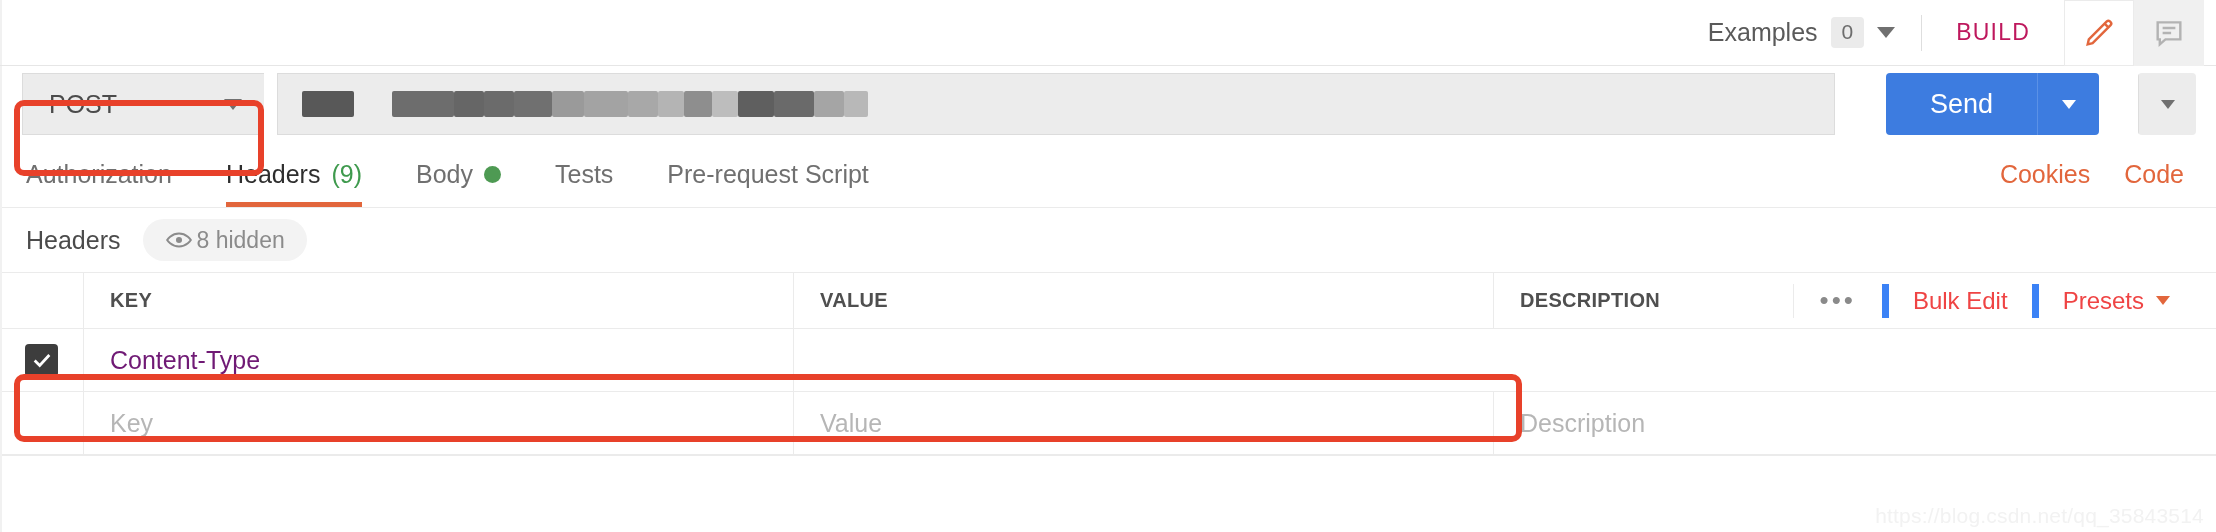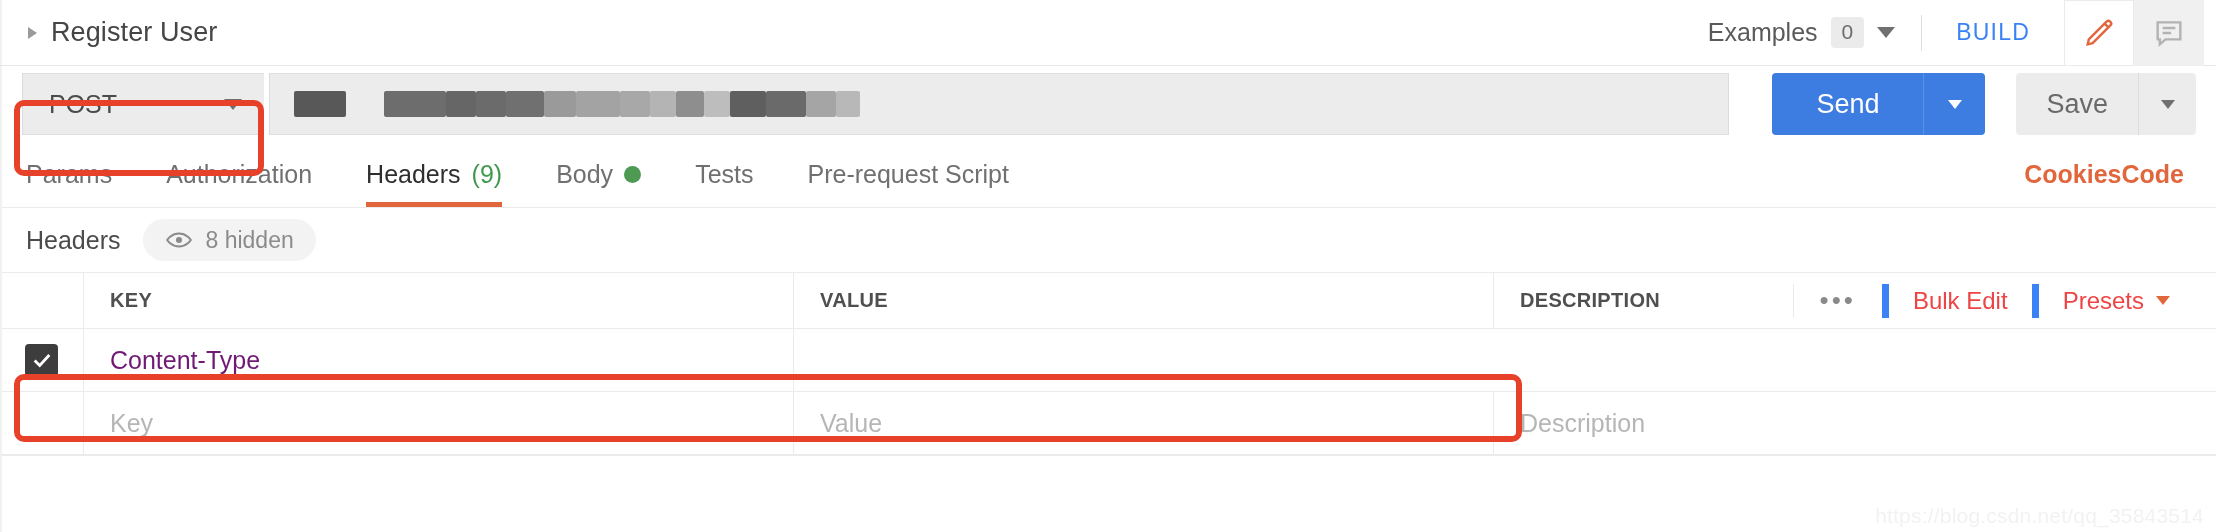--- a/index.html
+++ b/index.html
@@ -69,21 +69,21 @@
     border-left-width: 7.5px;
     border-right-width: 7.5px;
   }
   .vdiv {
     width: 1px;
     height: 36px;
     background: #dedede;
   }
   .build-label {
     font-size: 23px;
-    color: #3b82f6;
+    color: #be185d;
     letter-spacing: 1.2px;
     padding: 0 34px;
   }
   .icon-tab {
     width: 70px;
     height: 66px;
     display: flex;
     align-items: center;
     justify-content: center;
   }
@@ -93,21 +93,21 @@
   }
   .icon-tab.inactive { background: #f0f0f0; }
 
   
   .urlrow {
     position: relative;
     height: 76px;
     display: flex;
     align-items: center;
     padding: 0 20px 0 22px;
-    gap: 5px;
+    gap: 13px;
   }
   .method-select {
     width: 242px;
     height: 62px;
     background: #ececec;
     border: 1px solid #dcdcdc;
     border-right: none;
     display: flex;
     align-items: center;
     justify-content: space-between;
@@ -217,22 +217,22 @@
   .greendot {
     width: 17px; height: 17px;
     border-radius: 50%;
     background: #4e9a53;
     display: inline-block;
   }
   .tabs-right {
     margin-left: auto;
     display: flex;
     align-items: center;
+    gap: 34px;
     padding-right: 4px;
-    font-weight: bold;
   }
   .orange-link {
     color: #e2663c;
     font-size: 25px;
   }
 
   
   .subrow {
     height: 64px;
     display: flex;
@@ -243,21 +243,21 @@
   .subrow-title {
     font-size: 25px;
     color: #4b4b4b;
   }
   .hidden-pill {
     background: #f3f3f3;
     border-radius: 22px;
     height: 42px;
     display: flex;
     align-items: center;
-    gap: 13px;
+    gap: 4px;
     padding: 0 22px;
   }
   .hidden-pill .lbl { font-size: 23px; color: #8b8b8b; }
 
   
   .tbl {
     border-top: 1px solid #ebebeb;
   }
   .trow {
     display: flex;
@@ -380,24 +380,20 @@
   }
 </style>
 </head>
 <body>
 
 <div id="app">
 
   <div class="leftedge"></div>
 
   <div class="topbar">
-    <div class="topbar-left">
-      <span class="caret-right"></span>
-      <span class="req-title">Register User</span>
-    </div>
 
     <div class="topbar-right">
       <div class="examples-group">
         <span class="examples-label">Examples</span>
         <span class="examples-count">0</span>
         <span class="tri-down"></span>
       </div>
       <div class="vdiv"></div>
       <span class="build-label">BUILD</span>
 
@@ -443,31 +439,27 @@
     </div>
 
     <div class="send-group">
       <button class="send-btn" style="background: rgb(61, 124, 224);">Send</button>
       <div class="send-caret" style="background: rgb(61, 124, 224);">
         <span class="tri-down sm"></span>
       </div>
     </div>
 
     <div class="save-group">
-      <button class="save-btn">Save</button>
       <div class="save-caret">
         <span class="tri-down sm"></span>
       </div>
     </div>
   </div>
 
   <div class="tabsrow">
-    <div class="tab">
-      <span>Params</span>
-    </div>
     <div class="tab">
       <span>Authorization</span>
     </div>
     <div class="tab active">
       <span>Headers</span>
       <span class="count">(9)</span>
     </div>
     <div class="tab">
       <span>Body</span>
       <span class="greendot"></span>

